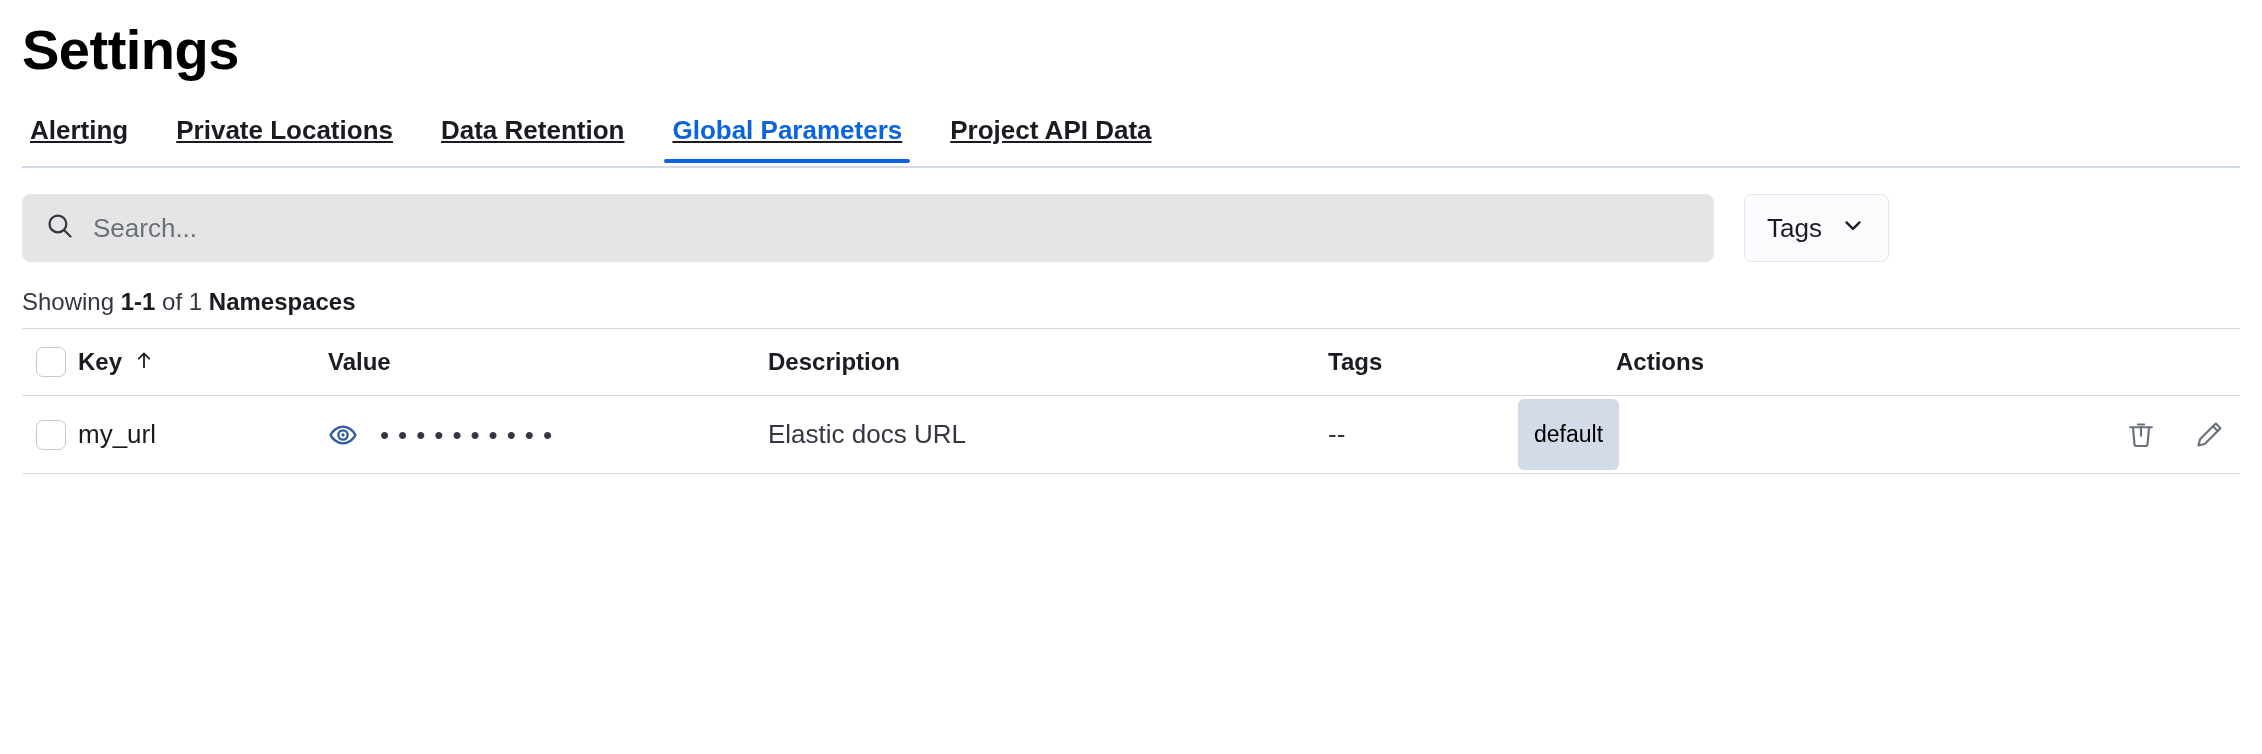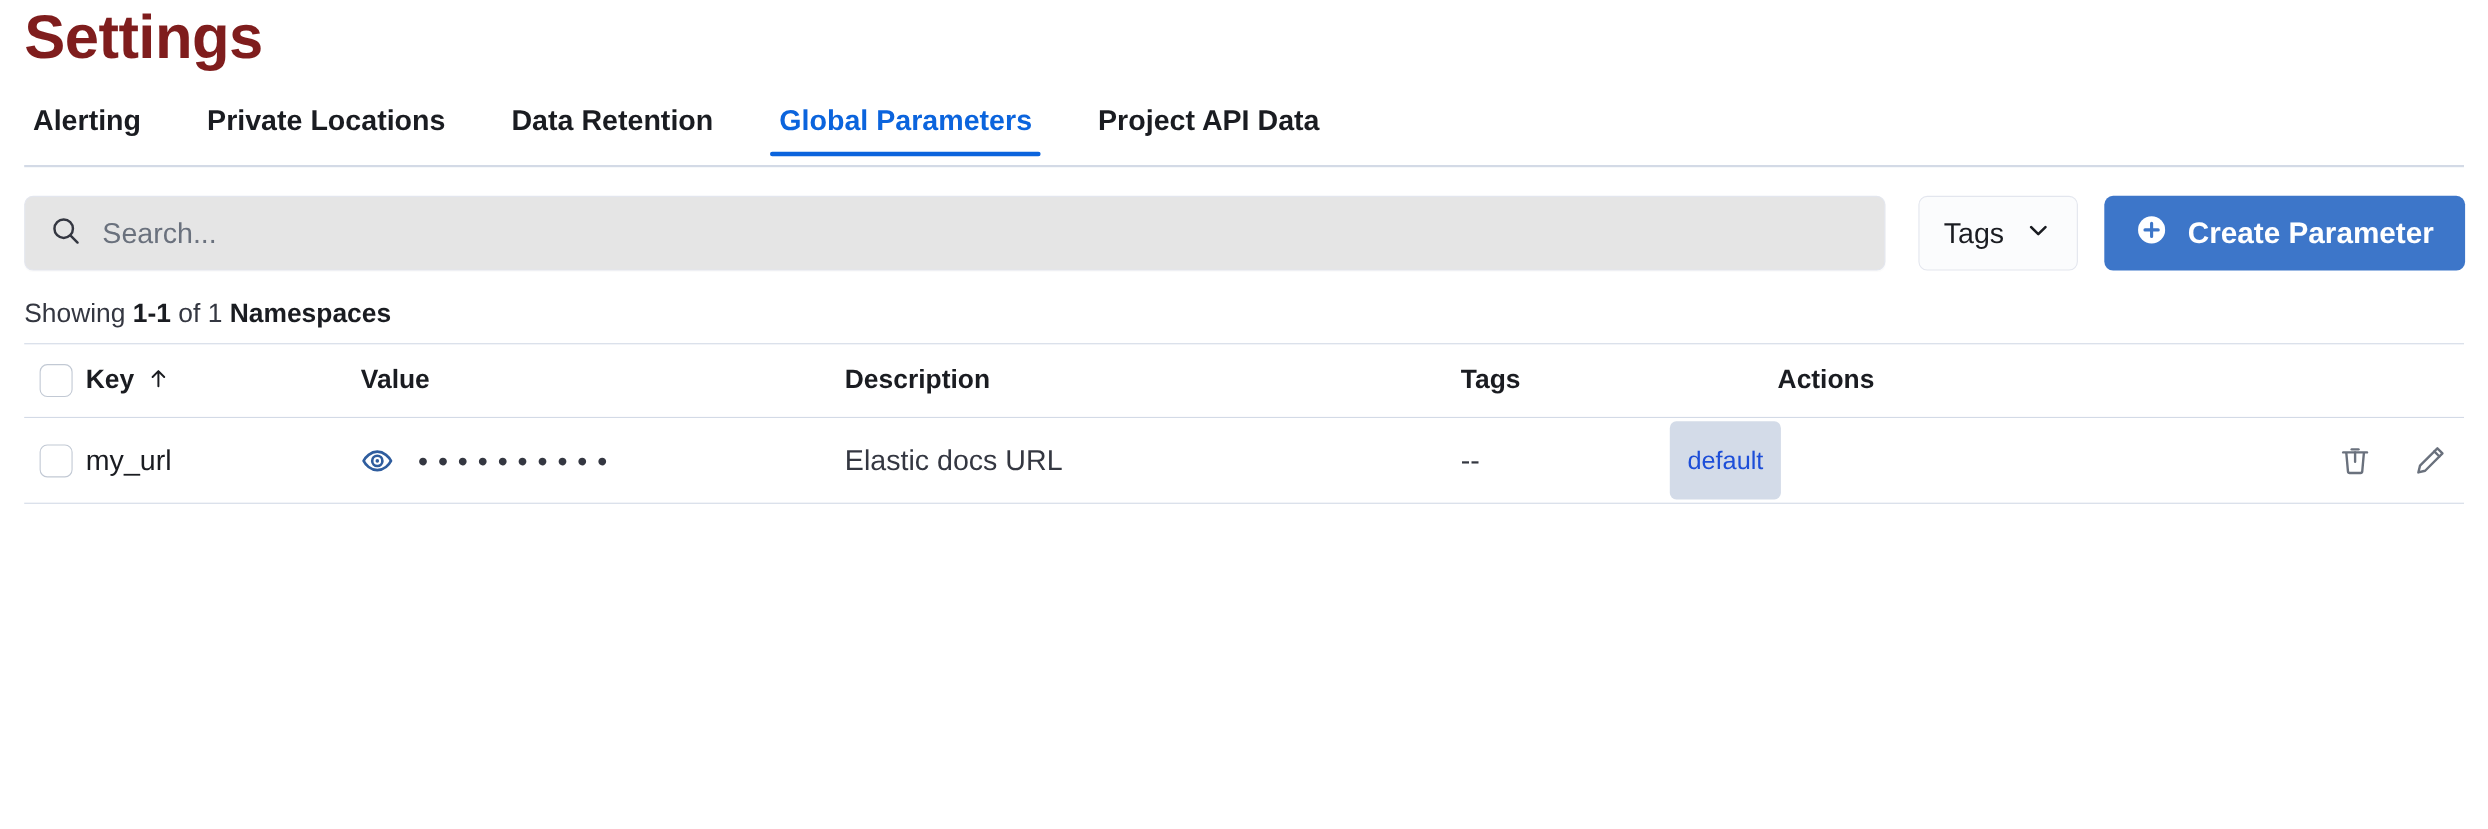--- a/index.html
+++ b/index.html
@@ -20,35 +20,37 @@
   .page {
     position: relative;
     width: 2262px;
     height: 754px;
     padding: 0 22px;
   }
 
   
   .page-title {
     margin: 0;
+    padding-top: 16px;
     font-size: 56px;
     line-height: 68px;
     font-weight: 700;
     letter-spacing: -0.5px;
-    color: #7f1d1d;
+    color: #000000;
   }
 
   
   .tabs {
     display: flex;
-    align-items: flex-start;
-    gap: 16px;
+    align-items: center;
+    gap: 4px;
     margin-top: 26px;
     border-bottom: 2px solid #d3dae6;
     height: 58px;
+    text-decoration: underline;
   }
   .tab {
     position: relative;
     font-size: 26px;
     font-weight: 700;
     color: #1a1c21;
     padding: 0 22px 16px 22px;
     cursor: pointer;
     white-space: nowrap;
     line-height: 30px;
@@ -221,21 +223,21 @@
   .masked {
     letter-spacing: 9px;
     font-size: 26px;
     color: #343741;
     line-height: 1;
   }
 
   .badge {
     display: inline-block;
     background: #d3dbe8;
-    color: #1d4ed8;
+    color: #000000;
     font-size: 23px;
     font-weight: 400;
     border-radius: 6px;
     padding: 24px 16px;
     line-height: 1;
   }
 
   .icon-btn { cursor: pointer; display: inline-flex; align-items: center; }
 
   .arrow-up { font-size: 24px; color: #1a1c21; line-height: 1; }
@@ -272,29 +274,20 @@
 
     <div class="tags-btn">
       <span>Tags</span>
       <span>
         <svg width="26" height="26" viewBox="0 0 20 20" fill="none" xmlns="http://www.w3.org/2000/svg">
           <path d="M5 8l5 5 5-5" stroke="#1a1c21" stroke-width="1.8" stroke-linecap="round" stroke-linejoin="round"></path>
         </svg>
       </span>
     </div>
 
-    <button class="create-btn">
-      <span>
-        <svg width="30" height="30" viewBox="0 0 20 20" fill="none" xmlns="http://www.w3.org/2000/svg">
-          <circle cx="10" cy="10" r="8.2" fill="#ffffff"></circle>
-          <path d="M10 6v8M6 10h8" stroke="#3d76c9" stroke-width="1.9" stroke-linecap="round"></path>
-        </svg>
-      </span>
-      <span>Create Parameter</span>
-    </button>
   </div>
 
   <div class="showing"><span>Showing </span><b>1-1</b><span> of 1 </span><b>Namespaces</b></div>
 
   <div class="table">
 
     <div class="trow head">
       <div class="c-check">
         <span class="checkbox"></span>
       </div>

